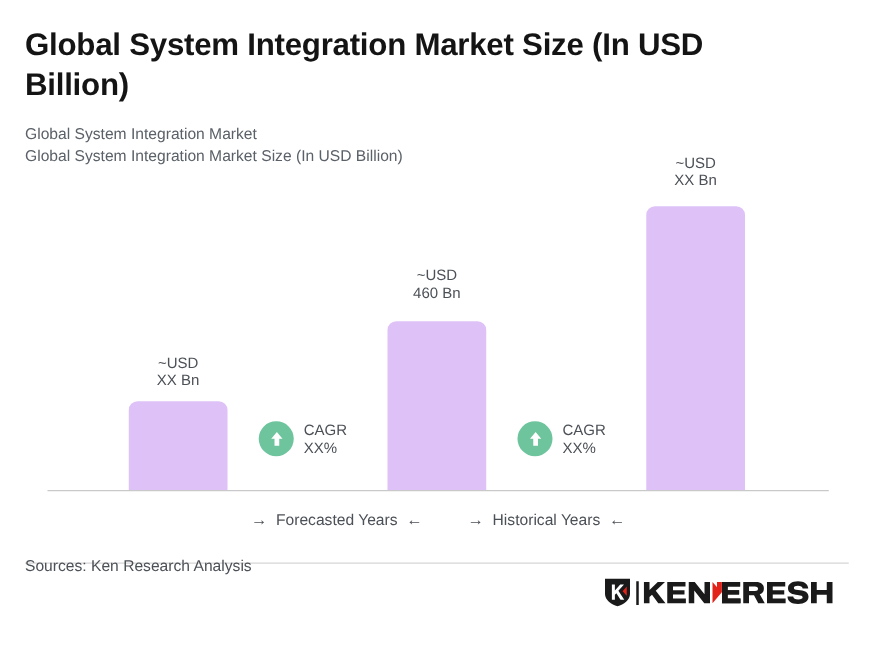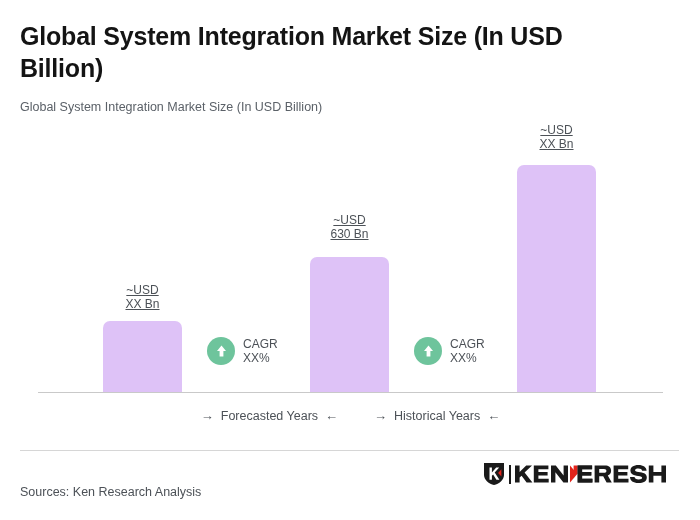--- a/index.html
+++ b/index.html
@@ -63,21 +63,20 @@
     border-radius: 7px 7px 0 0;
   }
 
   .bar-label {
     position: absolute;
     font-size: 12px;
     line-height: 14px;
     color: #4c5157;
     text-align: center;
     white-space: nowrap;
-    text-decoration: underline;
   }
 
   
   .cagr {
     position: absolute;
     display: flex;
     align-items: center;
     gap: 8px;
   }
   .cagr-circle {
@@ -123,21 +122,21 @@
     position: absolute;
     left: 20px;
     top: 450px;
     width: 659px;
     height: 1px;
     background: #d6d6d6;
   }
   .sources {
     position: absolute;
     left: 20px;
-    top: 485px;
+    top: 446px;
     font-size: 12.5px;
     color: #4c5157;
     white-space: nowrap;
   }
   .logo {
     position: absolute;
     left: 483px;
     top: 462px;
     display: flex;
     align-items: center;
@@ -150,20 +149,21 @@
     background: #1a1a1a;
   }
   .logo-word { display: block; }
 </style>
 </head>
 <body>
 
 <div class="title">Global System Integration Market Size (In USD Billion)</div>
 
 <div class="subtitle">
+  <div>Global System Integration Market</div>
   <div>Global System Integration Market Size (In USD Billion)</div>
 </div>
 
 <div class="plot">
 
   <div class="bar-label" style="left:103px; top:283px; width:79px;">
     <div>~USD</div>
     <div>XX Bn</div>
   </div>
   <div class="bar" style="left:103px; top:321px; width:79px; height:71px;"></div>
@@ -175,21 +175,21 @@
       </svg>
     </span>
     <span class="cagr-text">
       <span>CAGR</span><br>
       <span>XX%</span>
     </span>
   </div>
 
   <div class="bar-label" style="left:310px; top:213px; width:79px;">
     <div>~USD</div>
-    <div>630 Bn</div>
+    <div>460 Bn</div>
   </div>
   <div class="bar" style="left:310px; top:257px; width:79px; height:135px;"></div>
 
   <div class="cagr" style="left:414px; top:337px;">
     <span class="cagr-circle">
       <svg width="13" height="14" viewBox="0 0 13 14" aria-hidden="true">
         <path d="M6.5 1.5 L11 7 H8.4 V12.5 H4.6 V7 H2 Z" fill="#ffffff"></path>
       </svg>
     </span>
     <span class="cagr-text">

